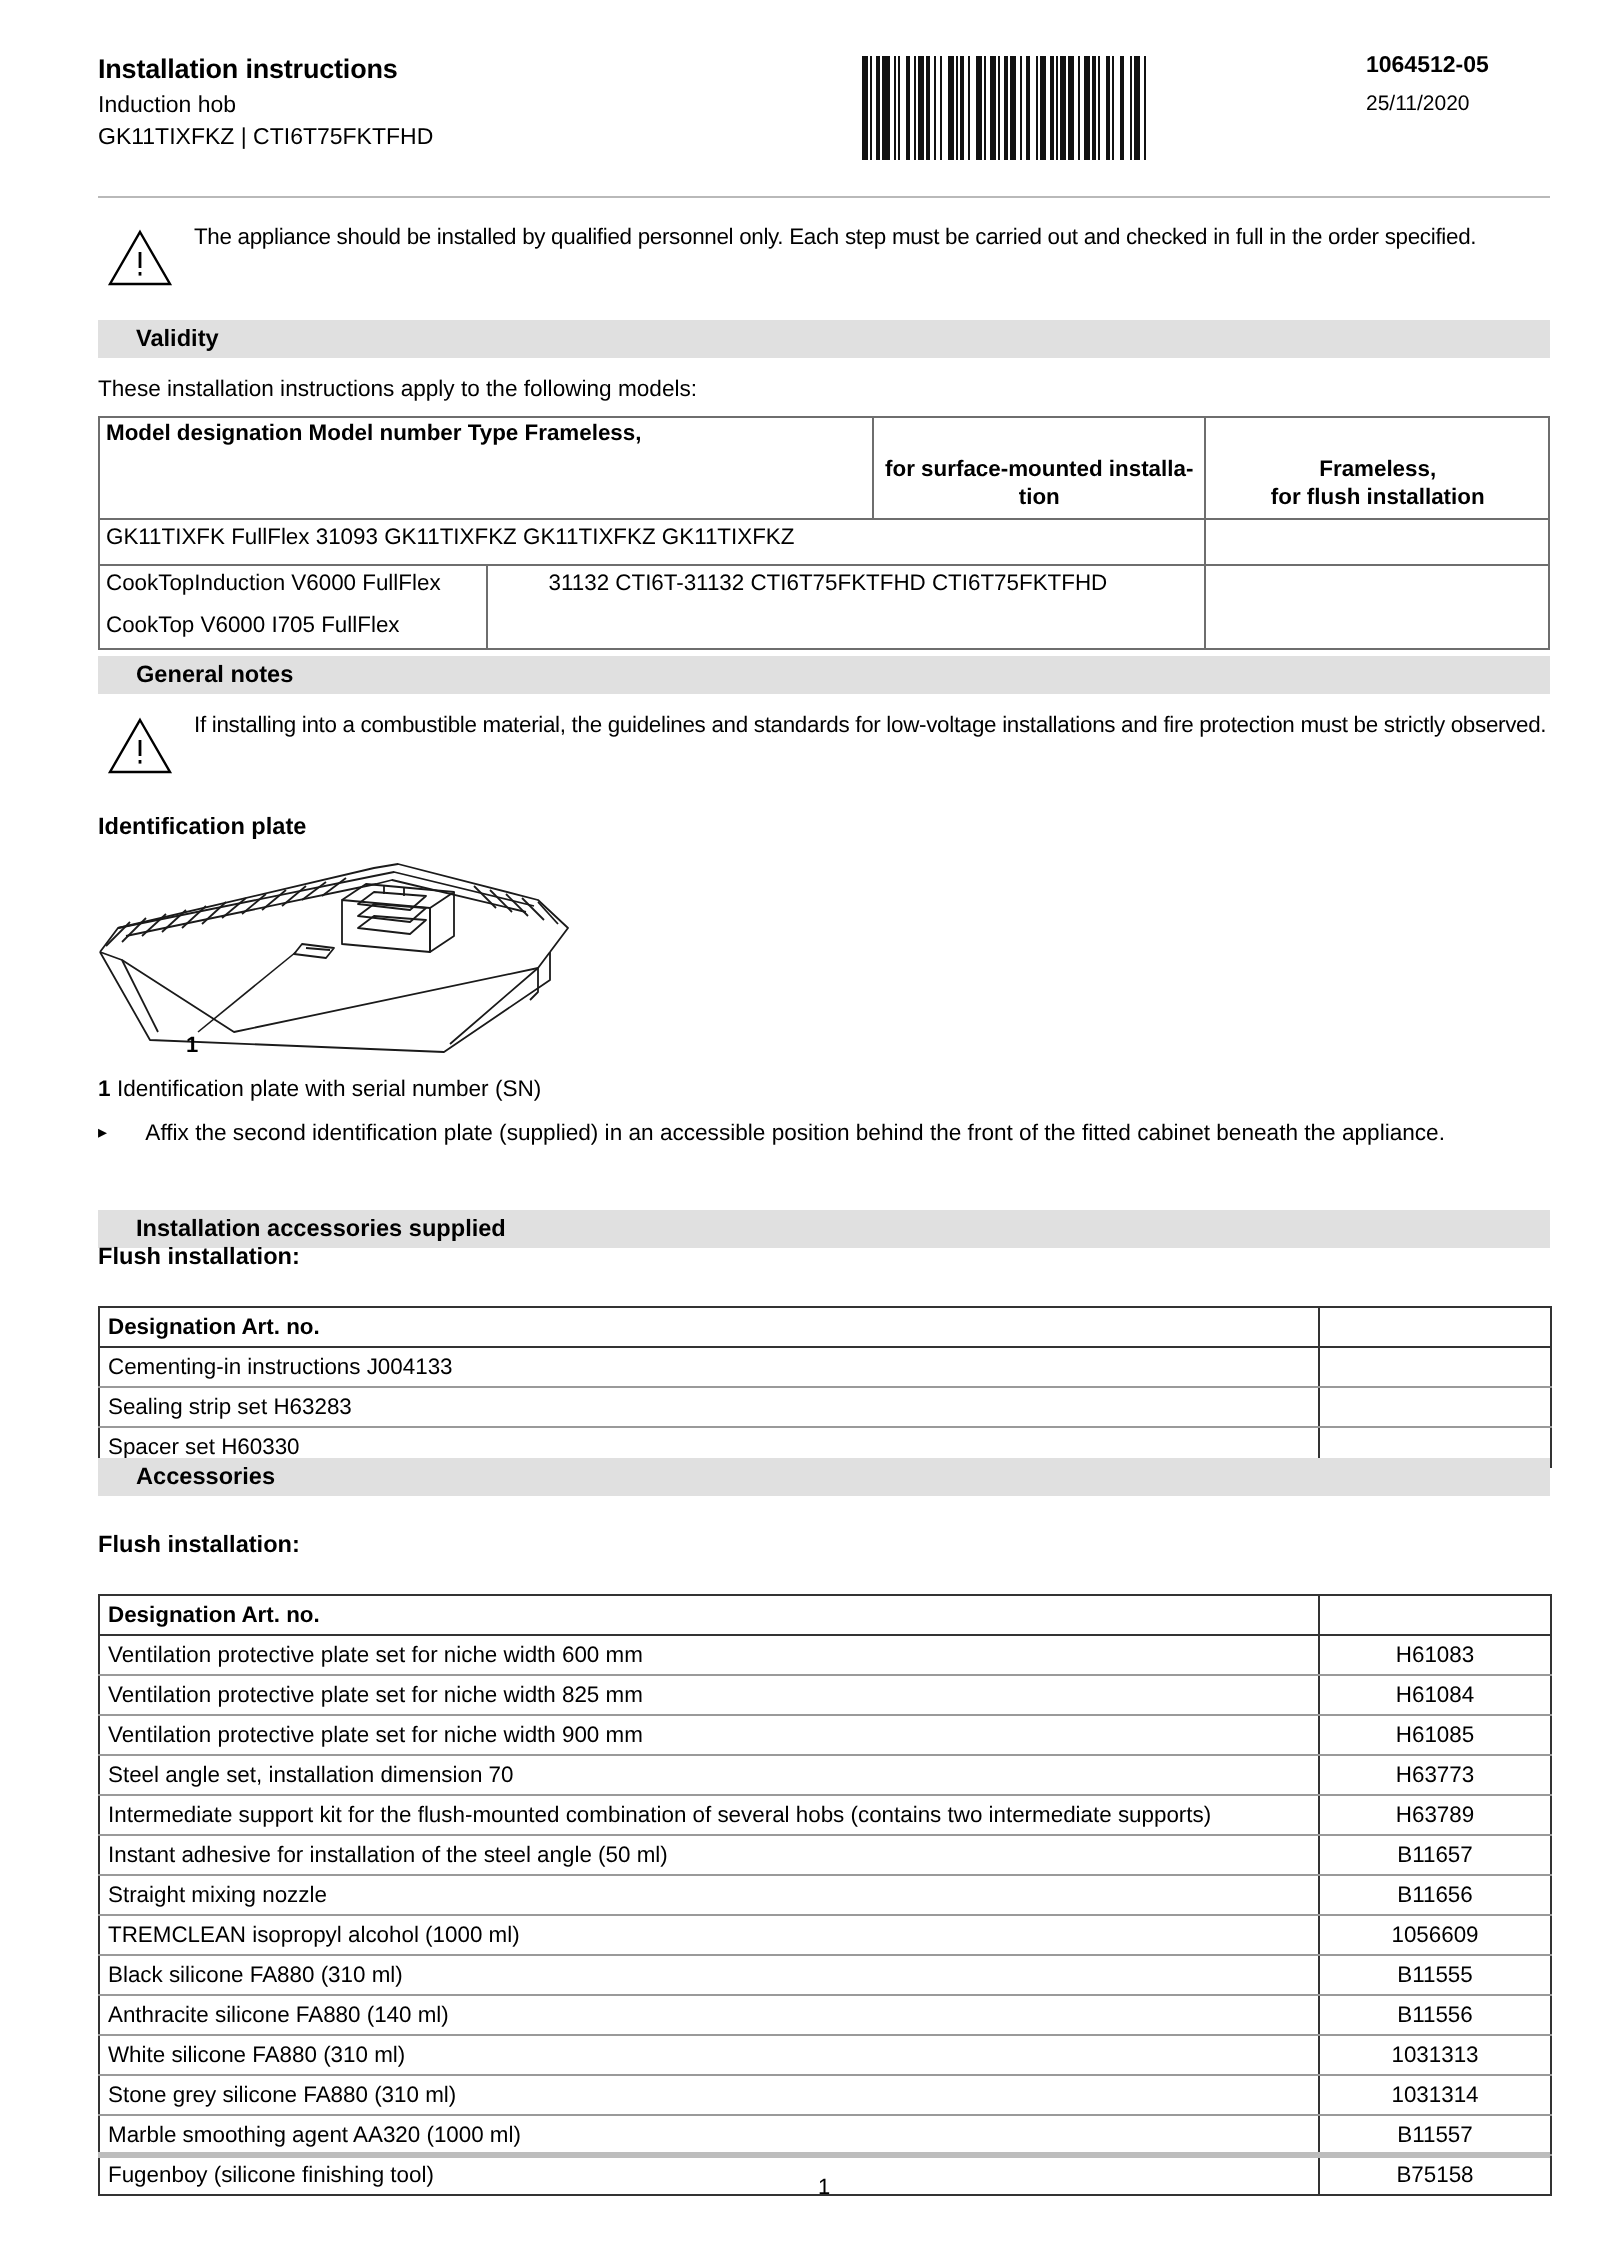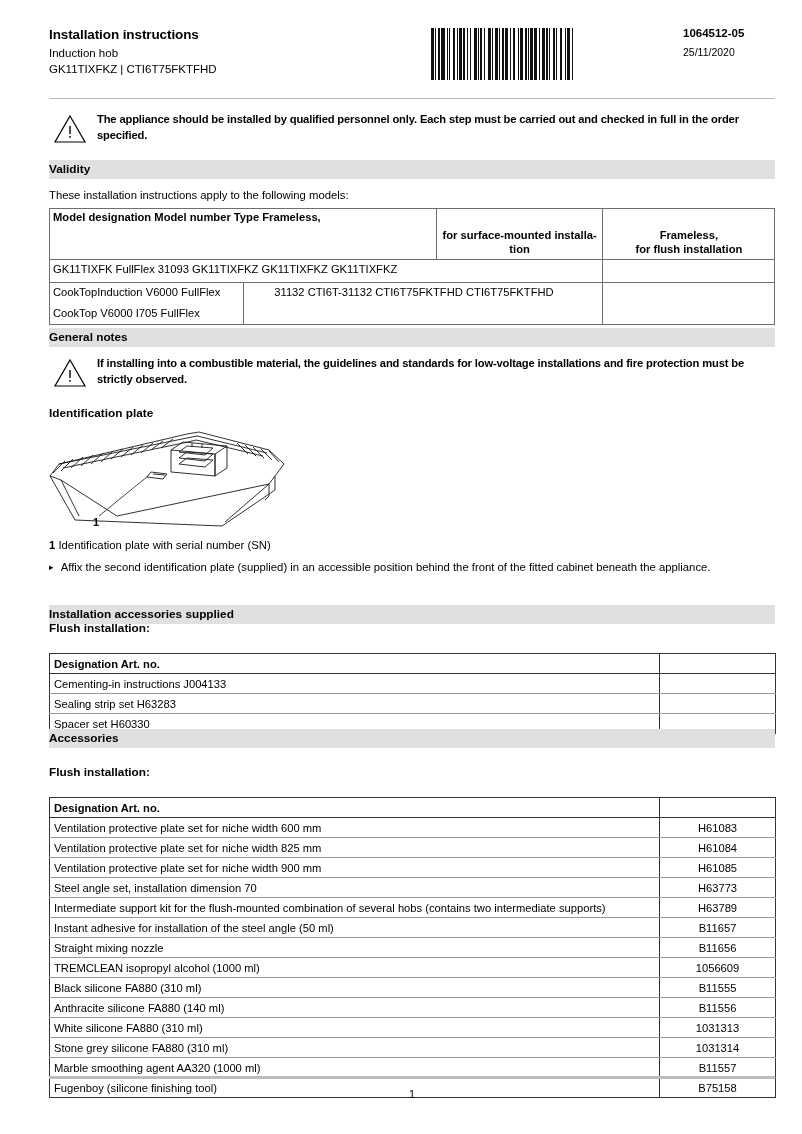--- a/index.html
+++ b/index.html
@@ -96,36 +96,36 @@
   }
   .warn .tri {
     position: absolute;
     left: 4px; top: 2px;
     width: 34px;
     height: 30px;
   }
   .warn .wtext {
     margin-left: 48px;
     font-size: 11.2px;
-    font-weight: bold;
+    font-weight: normal;
     line-height: 15.5px;
     letter-spacing: -0.15px;
   }
 
   
   .secbar {
     position: absolute;
     left: 38px;
     width: 726px;
     height: 19px;
     background: #e0e0e0;
     font-size: 11.8px;
     font-weight: bold;
     line-height: 19px;
-    padding-left: 0;
+    padding-left: 19px;
     box-sizing: border-box;
   }
 
   .para {
     position: absolute;
     left: 38px;
     width: 726px;
     font-size: 11.3px;
     line-height: 15px;
   }
@@ -461,21 +461,21 @@
     <text x="46" y="98" font-family="Liberation Sans, sans-serif" font-size="11" font-weight="bold" fill="#000">1</text>
   </svg>
 
   <div class="para" style="top:538px;">
     <span style="font-weight:bold;">1</span>
     <span>Identification plate with serial number (SN)</span>
   </div>
 
   <div class="para" style="top:560px;">
     <span style="font-size:9px;position:relative;top:-1px;">▸</span>
-    <span style="margin-left:4px;">Affix the second identification plate (supplied) in an accessible position behind the front of the fitted cabinet beneath the appliance.</span>
+    <span style="margin-left:16px;">Affix the second identification plate (supplied) in an accessible position behind the front of the fitted cabinet beneath the appliance.</span>
   </div>
 
   <div class="secbar" style="top:585px;margin-top:20px;">Installation accessories supplied</div>
   <div class="subhead" style="top:621px;">Flush installation:</div>
 
   <table class="acctbl" id="supplied-table" style="top:643px;">
     <colgroup>
         <col style="width:610px">
         <col style="width:116px">
       </colgroup>

